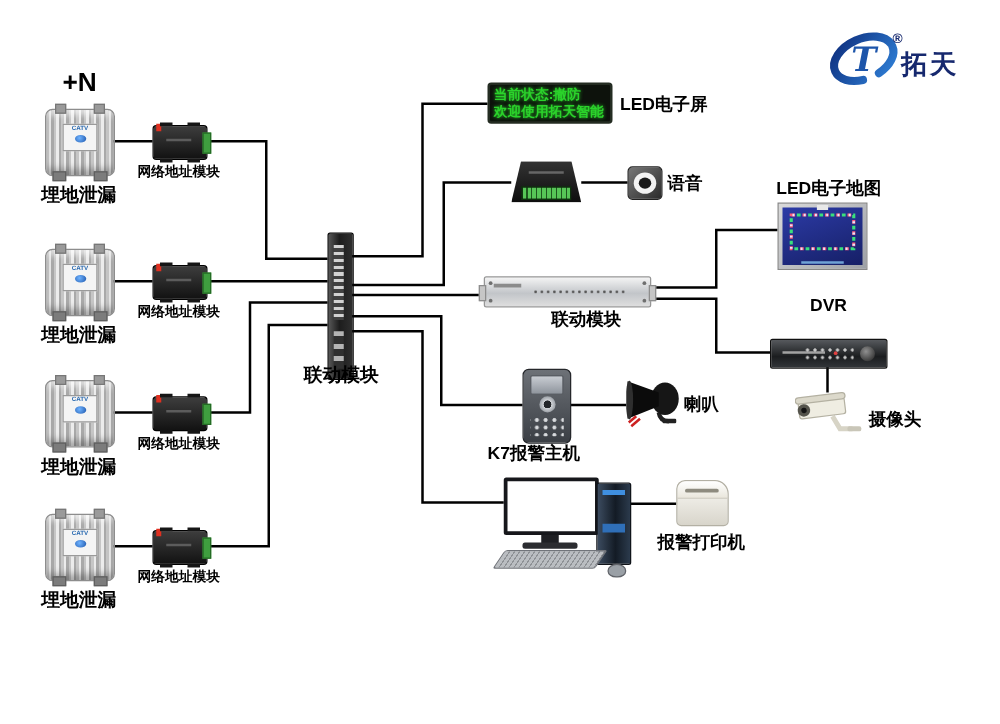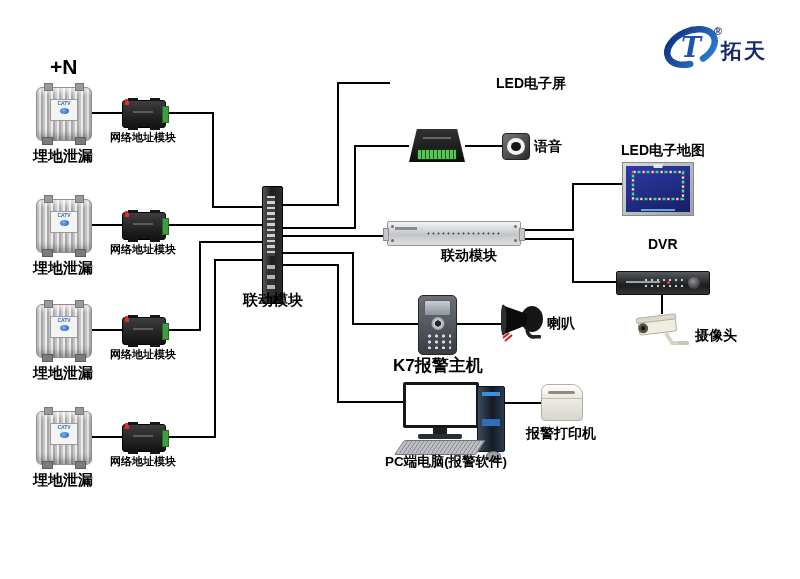--- a/index.html
+++ b/index.html
@@ -230,20 +230,24 @@
     <span class="txt"></span>
   </div>
   <div class="label center" style="left:98px;top:454px;width:90px;font-size:11px">网络地址模块</div>
 
   <div class="switch" style="left:262px;top:186px">
     <span class="ports"></span>
     <span class="ports2"></span>
   </div>
   <div class="label center" style="left:234px;top:291px;width:78px;font-size:15px">联动模块</div>
 
+  <div class="ledscreen" style="left:390px;top:66px">
+    <div>当前状态:撤防</div>
+    <div>欢迎使用拓天智能</div>
+  </div>
   <div class="label" style="left:496px;top:75px">LED电子屏</div>
 
   <div class="controller" style="left:409px;top:129px">
     <span class="dots"></span>
     <span class="term"></span>
   </div>
 
   <div class="speaker" style="left:502px;top:133px">
     <span class="ring"></span>
   </div>
@@ -293,21 +297,21 @@
       </g>
     </svg>
   </div>
   <div class="label" style="left:695px;top:327px">摄像头</div>
 
   <div class="k7" style="left:418px;top:295px">
     <span class="screenk"></span>
     <span class="nav"></span>
     <span class="keys"></span>
   </div>
-  <div class="label center" style="left:393px;top:354px;width:88px;font-size:17px">K7报警主机</div>
+  <div class="label center" style="left:383px;top:354px;width:88px;font-size:14px">K7报警主机</div>
 
   <div class="abs" style="left:501px;top:302px;width:45px;height:43px">
     <svg width="45" height="43" viewBox="0 0 45 43">
       <path d="M26 28 q1 7 8 7" fill="none" stroke="#1f1f1f" stroke-width="3.5"></path>
       <rect x="29" y="33" width="11" height="3.5" rx="1" fill="#222"></rect>
       <ellipse cx="31" cy="17" rx="11" ry="13" fill="#161616"></ellipse>
       <polygon points="1,3 26,12 26,23 1,33" fill="#0b0b0b"></polygon>
       <ellipse cx="2.5" cy="18" rx="3" ry="15.5" fill="#2e2e2e"></ellipse>
       <path d="M8 31 l-6 5 M11 33 l-7 6" stroke="#cc2222" stroke-width="2" fill="none"></path>
     </svg>
@@ -316,21 +320,20 @@
 
   <div class="pc-monitor" style="left:403px;top:382px"></div>
   <div class="pc-stand" style="left:433px;top:428px"></div>
   <div class="pc-base" style="left:418px;top:434px"></div>
   <div class="pc-tower" style="left:477px;top:386px">
     <span class="a1"></span>
     <span class="a2"></span>
   </div>
   <div class="pc-kb" style="left:399px;top:440px"></div>
   <div class="pc-mouse" style="left:486px;top:451px"></div>
-  <div class="label center" style="left:376px;top:453px;width:140px;font-size:13.5px">PC端电脑(报警软件)</div>
 
   <div class="printer" style="left:541px;top:384px">
     <span class="lid"></span>
     <span class="slot"></span>
   </div>
   <div class="label center" style="left:524px;top:425px;width:74px">报警打印机</div>
 
   <div class="abs" style="left:662px;top:22px;width:58px;height:50px">
     <svg width="58" height="50" viewBox="0 0 58 50">
       <defs>

